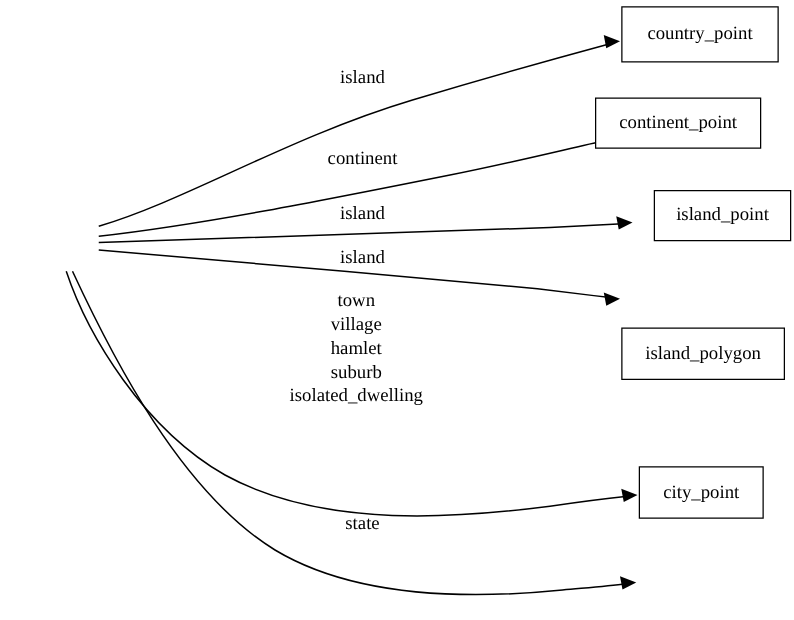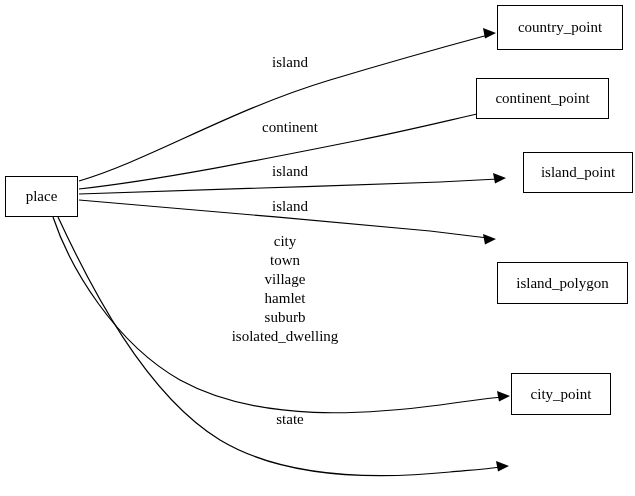--- a/index.html
+++ b/index.html
@@ -76,25 +76,22 @@
       </g>
       <g>
         <path d="M 58,217 C 90,286 145,394 220,440 C 290,482 390,478 450,472 C 472,470 486,469 501,467" fill="none" stroke="#000000" stroke-width="1.2"></path>
         <polygon points="509,466 496,461 498,471.5" fill="#000000"></polygon>
       </g>
     </svg>
     <div class="edge-label" style="left: 290px; top: 54px;"><div>island</div></div>
     <div class="edge-label" style="left: 290px; top: 119px;"><div>continent</div></div>
     <div class="edge-label" style="left: 290px; top: 163px;"><div>island</div></div>
     <div class="edge-label" style="left: 290px; top: 198px;"><div>island</div></div>
-    <div class="edge-label multi" style="left: 285px; top: 232px;"><div>city</div><div>town</div><div>village</div><div>hamlet</div><div>suburb</div><div>isolated_dwelling</div></div>
+    <div class="edge-label multi" style="left: 285px; top: 232px;"><div>town</div><div>village</div><div>hamlet</div><div>suburb</div><div>isolated_dwelling</div></div>
     <div class="edge-label" style="left: 290px; top: 411px;"><div>state</div></div>
-    <div class="node-box" style="left: 5px; top: 176px; width: 73px; height: 41px;">
-      <span>place</span>
-    </div>
     <div class="node-box" style="left: 497px; top: 5px; width: 126px; height: 45px;">
       <span>country_point</span>
     </div>
     <div class="node-box" style="left: 476px; top: 78px; width: 133px; height: 41px;">
       <span>continent_point</span>
     </div>
     <div class="node-box" style="left: 507px; top: 152px; width: 110px; height: 41px; margin-left: 16px;">
       <span>island_point</span>
     </div>
     <div class="node-box" style="left: 497px; top: 222px; width: 131px; height: 42px; margin-top: 40px;">

